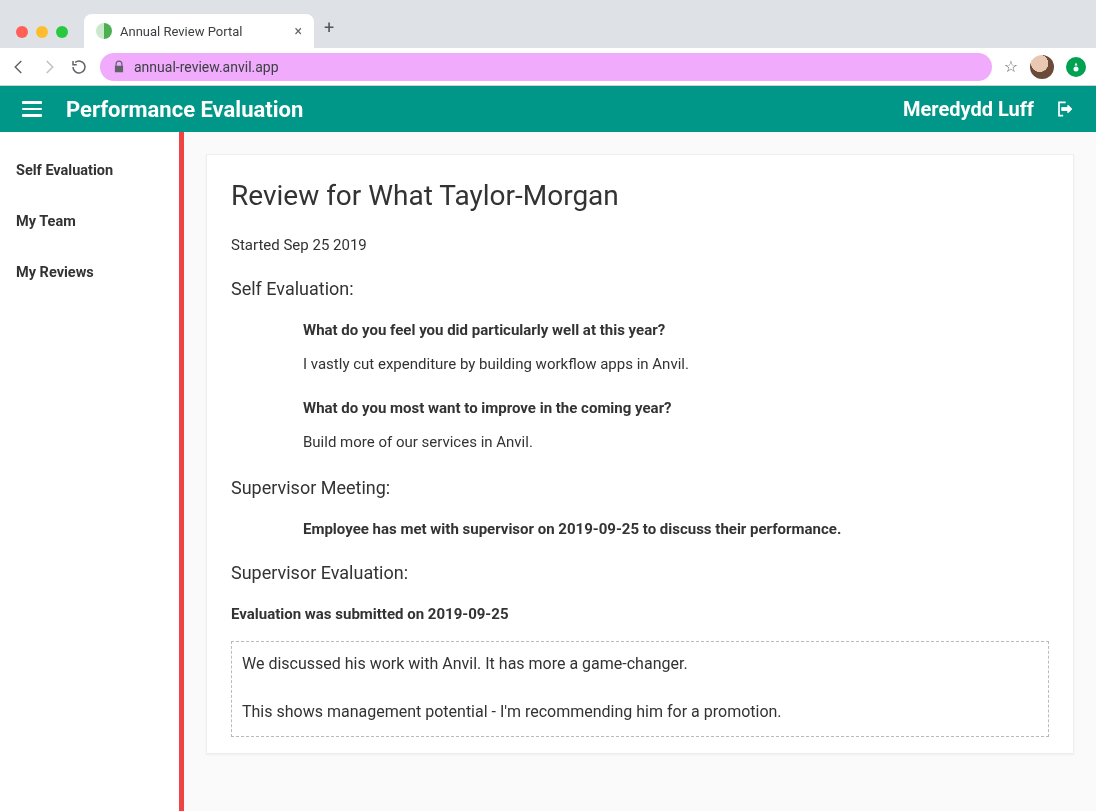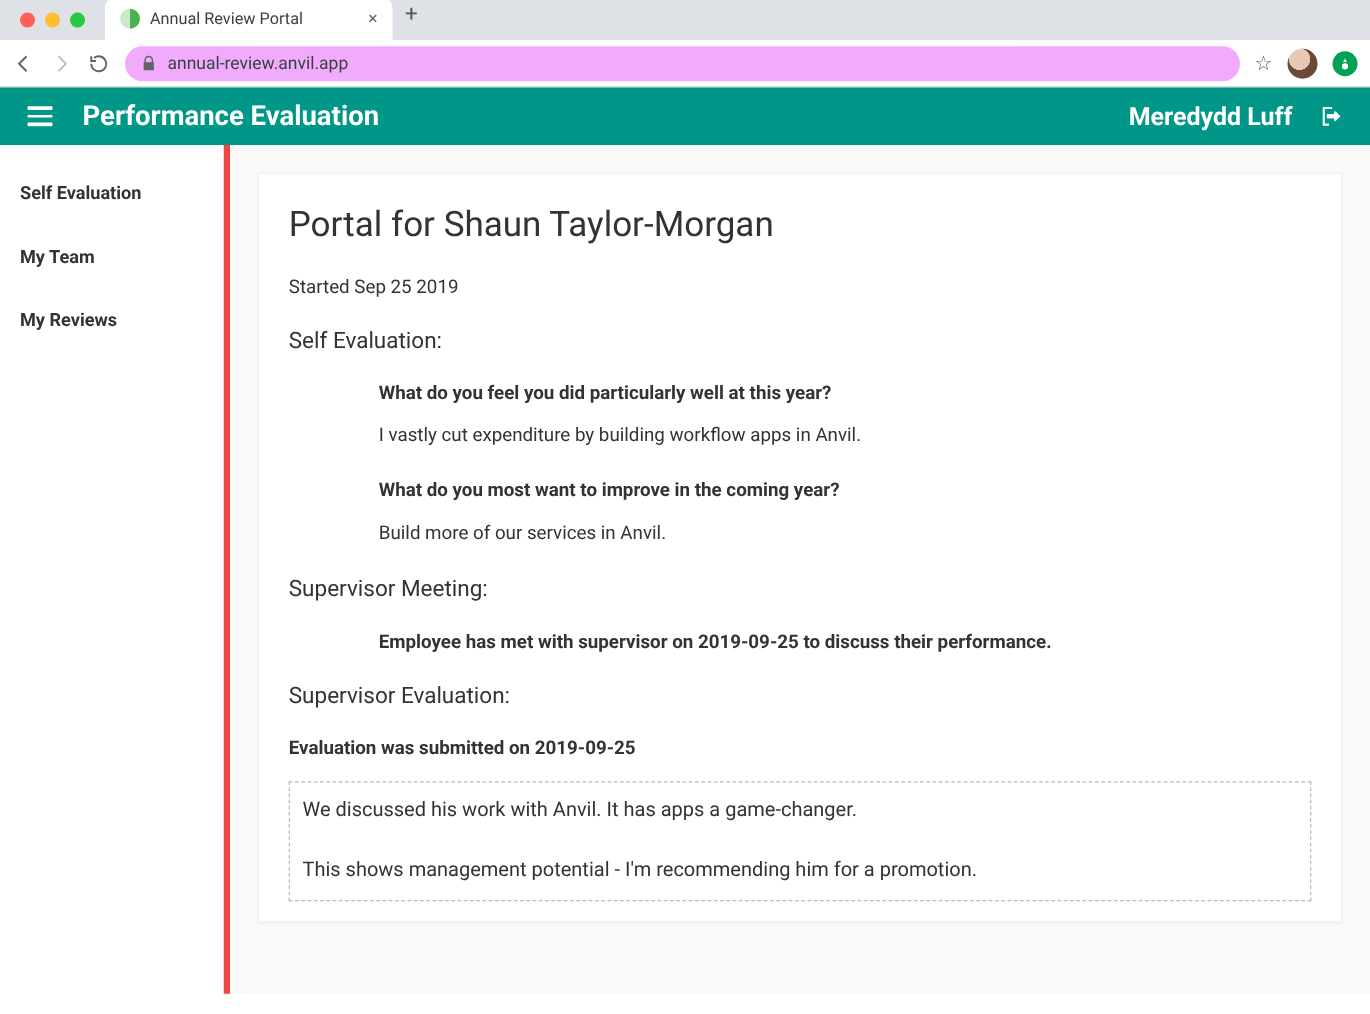--- a/index.html
+++ b/index.html
@@ -1,20 +1,20 @@
 <!DOCTYPE html>
 <html><head>
 <meta charset="utf-8">
 <style>
   * { box-sizing: border-box; margin: 0; padding: 0; }
   html, body { width: 1096px; height: 811px; font-family: -apple-system, BlinkMacSystemFont, "Segoe UI", Roboto, Helvetica, Arial, sans-serif; background: #fff; color: #333; }
 
   
   .chrome { width: 100%; background: #dee1e6; }
-  .tab-row { display: flex; align-items: flex-end; height: 32px; padding: 0 10px; }
+  .tab-row { display: flex; align-items: flex-end; height: 48px; padding: 0 10px; }
   .traffic { display: flex; gap: 8px; align-items: center; padding: 0 6px 10px 6px; }
   .dot { width: 12px; height: 12px; border-radius: 50%; }
   .dot.red { background: #ff5f57; }
   .dot.yellow { background: #febc2e; }
   .dot.green { background: #28c840; }
   .tab { display: flex; align-items: center; background: #fff; height: 34px; border-top-left-radius: 8px; border-top-right-radius: 8px; padding: 0 12px; margin-left: 10px; min-width: 230px; gap: 8px; }
   .tab .favicon { width: 16px; height: 16px; border-radius: 50%; background: conic-gradient(#4caf50 0 180deg, #cce8cc 180deg 360deg); }
   .tab .title { font-size: 13px; color: #3c4043; flex: 1; }
   .tab .close { font-size: 14px; color: #666; }
   .newtab { margin-left: 10px; padding-bottom: 10px; font-size: 18px; color: #555; }
@@ -124,39 +124,39 @@
 
 <div class="app-body">
   <div class="sidebar">
     <div class="side-item">Self Evaluation</div>
     <div class="side-item">My Team</div>
     <div class="side-item">My Reviews</div>
   </div>
 
   <div class="content-area">
     <div class="card">
-      <h1 class="page-title">Portal for Shaun Taylor-Morgan</h1>
+      <h1 class="page-title">Review for What Taylor-Morgan</h1>
       <div class="started">Started Sep 25 2019</div>
 
       <div class="section-h">Self Evaluation:</div>
 
       <div class="qa-block">
         <div class="question">What do you feel you did particularly well at this year?</div>
         <div class="answer">I vastly cut expenditure by building workflow apps in Anvil.</div>
       </div>
       <div class="qa-block">
         <div class="question">What do you most want to improve in the coming year?</div>
         <div class="answer">Build more of our services in Anvil.</div>
       </div>
 
       <div class="section-h">Supervisor Meeting:</div>
       <div class="meeting-line">Employee has met with supervisor on 2019-09-25 to discuss their performance.</div>
 
       <div class="section-h">Supervisor Evaluation:</div>
       <div class="eval-sub">Evaluation was submitted on 2019-09-25</div>
 
       <div class="eval-box">
-        <p>We discussed his work with Anvil. It has apps a game-changer.</p>
+        <p>We discussed his work with Anvil. It has more a game-changer.</p>
         <p style="margin-bottom:0">This shows management potential - I'm recommending him for a promotion.</p>
       </div>
     </div>
   </div>
 </div>
 
 </body></html>

